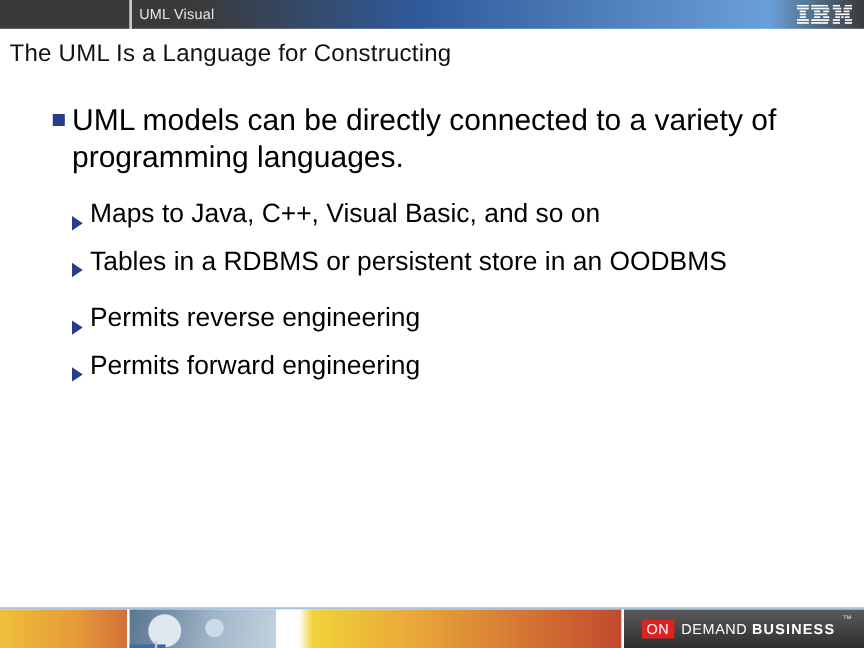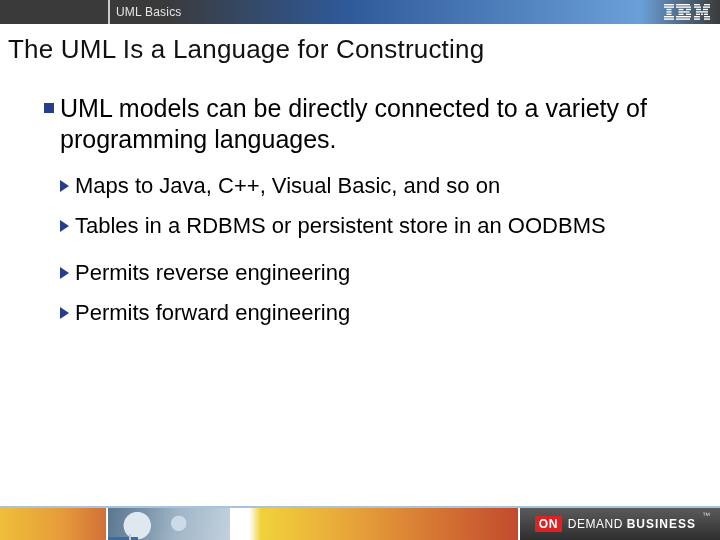--- a/index.html
+++ b/index.html
@@ -11,62 +11,62 @@
   .hdr-left { width: 108px; background: #3a3a3a; }
   .hdr-sep { width: 2px; background: #c9c9c9; }
   .hdr-mid { flex: 1; background: linear-gradient(to right, #3a3a3a 0%, #3a3a3a 10%, #2f5a9a 45%, #6aa0d8 100%); display: flex; align-items: center; padding-left: 6px; }
   .hdr-crumb { color: #e6e6e6; font-size: 12px; letter-spacing: 0.2px; }
   .hdr-right { width: 80px; background: linear-gradient(to right, #6aa0d8 0%, #3a3a3a 100%); display: flex; align-items: center; justify-content: flex-end; padding-right: 10px; }
   .ibm-logo { display: flex; gap: 1px; align-items: center; }
   .ibm-logo svg { display: block; }
 
   
   .body { flex: 1; padding: 6px 14px 0 8px; }
-  .title { font-size: 26px; color: #111; letter-spacing: 0.2px; margin: 4px 0 28px 0; font-weight: 400; }
+  .title { font-size: 20px; color: #111; letter-spacing: 0.2px; margin: 4px 0 28px 0; font-weight: 400; }
 
   .bullet1 { display: flex; align-items: flex-start; margin: 0 0 18px 36px; }
   .bullet1 .marker { width: 10px; height: 10px; background: #273c8a; margin-top: 10px; margin-right: 6px; flex: 0 0 auto; }
   .bullet1 .text { font-size: 25px; line-height: 1.22; color: #000; }
 
   .sublist { margin-left: 52px; }
-  .bullet2 { display: flex; align-items: flex-start; margin: 0 0 12px 0; }
+  .bullet2 { display: flex; align-items: flex-end; margin: 0 0 12px 0; }
   .bullet2 .arrow { width: 0; height: 0; border-top: 6px solid transparent; border-bottom: 6px solid transparent; border-left: 9px solid #273c8a; margin-top: 8px; margin-right: 6px; flex: 0 0 auto; }
   .bullet2 .text { font-size: 22px; line-height: 1.25; color: #000; }
   .gap { height: 8px; }
 
   
   .footer { height: 34px; display: flex; align-items: stretch; border-top: 2px solid #a8c3df; }
   .ft-left { width: 108px; background: linear-gradient(to right, #efbf3a 0%, #e69a3a 60%, #d07038 100%); border-right: 2px solid #fff; }
   .ft-photo { flex: 0 0 124px; background:
       radial-gradient(circle at 24% 55%, #dfe7ef 0 14%, transparent 15%),
       radial-gradient(circle at 58% 48%, #cddbe8 0 10%, transparent 11%),
       linear-gradient(100deg, #5b7790 0%, #7b94aa 30%, #9fb5c7 55%, #c3d1dd 100%);
       border-right: 2px solid #fff;
   }
   .ft-mid { flex: 1; background: linear-gradient(to right, #fff 0%, #fff 6%, #f1d23a 10%, #e9a63a 40%, #c24a2e 100%); border-right: 2px solid #fff; }
   .ft-right { width: 200px; background: linear-gradient(to bottom, #5b5b5b 0%, #2e2e2e 100%); display: flex; align-items: center; justify-content: flex-end; padding-right: 10px; gap: 6px; }
-  .on-badge { background: #d22; color: #fff; font-weight: 700; font-size: 12px; padding: 1px 4px; border-radius: 1px; letter-spacing: 0.5px; text-align: center; }
+  .on-badge { background: #d22; color: #fff; font-weight: 400; font-size: 12px; padding: 1px 4px; border-radius: 1px; letter-spacing: 0.5px; text-align: center; }
   .demand { color: #fff; font-size: 12px; font-weight: 400; letter-spacing: 0.5px; text-align: center; }
   .demand b { font-weight: 700; letter-spacing: 1px; }
   .tm { color: #d7d7d7; font-size: 8px; align-self: flex-start; margin-top: 3px; }
 
   
   .tiny-strip { position: absolute; left: 108px; bottom: 0; width: 30px; height: 3px; background: #3a6aa8; }
   .vbar { position: absolute; left: 129px; bottom: 0; width: 2px; height: 6px; background: #c9c9c9; }
 </style>
 </head>
 <body>
 
 <div class="slide">
 
   <div class="header">
     <div class="hdr-left"></div>
     <div class="hdr-sep"></div>
     <div class="hdr-mid">
-      <span class="hdr-crumb">UML Basics</span>
+      <span class="hdr-crumb">UML Visual</span>
     </div>
     <div class="hdr-right">
       <span class="ibm-logo">
         <svg width="46" height="16" viewBox="0 0 46 16">
           <g fill="#fff">
             <rect x="0" y="0" width="10" height="1.4"></rect>
               <rect x="0" y="2.4" width="10" height="1.4"></rect>
             <rect x="2.5" y="4.8" width="5" height="1.4"></rect>
               <rect x="2.5" y="7.2" width="5" height="1.4"></rect>
             <rect x="2.5" y="9.6" width="5" height="1.4"></rect>

